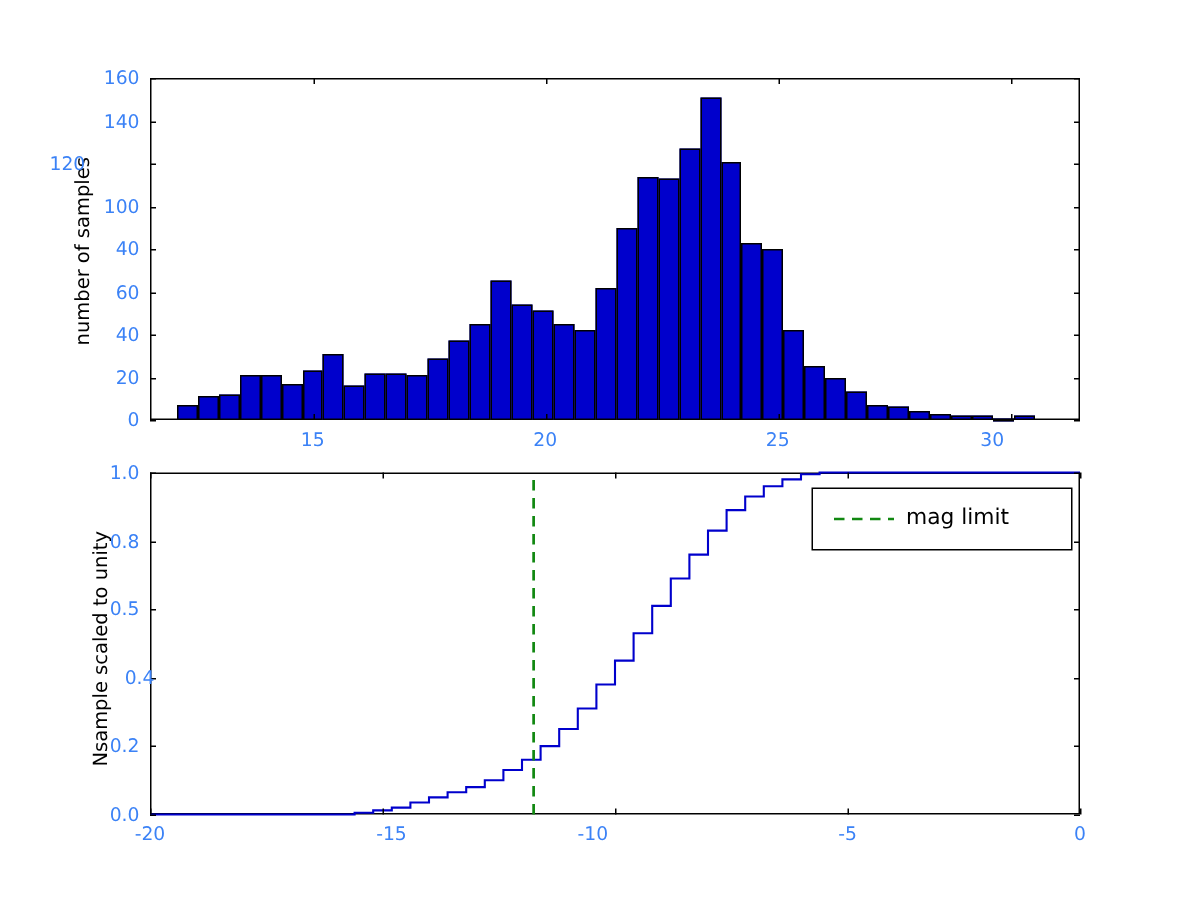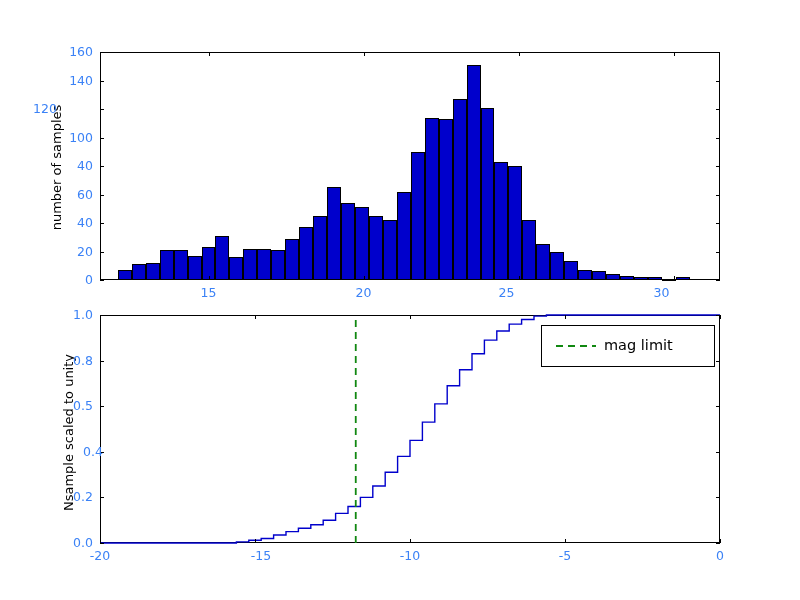--- a/index.html
+++ b/index.html
@@ -101,21 +101,21 @@
     </div>
   <div id="top-xticks">
       <div class="tick" style="left: 208.5px; top: 276px; width: 1px; height: 4px;"></div>
       <div class="tick" style="left: 208.5px; top: 52px; width: 1px; height: 4px;"></div>
       <div class="tick-lab" style="left: 188.5px; top: 285px; width: 40px; text-align: center;">15</div>
       <div class="tick" style="left: 363.5px; top: 276px; width: 1px; height: 4px;"></div>
       <div class="tick" style="left: 363.5px; top: 52px; width: 1px; height: 4px;"></div>
       <div class="tick-lab" style="left: 343.5px; top: 285px; width: 40px; text-align: center;">20</div>
       <div class="tick" style="left: 518.5px; top: 276px; width: 1px; height: 4px;"></div>
       <div class="tick" style="left: 518.5px; top: 52px; width: 1px; height: 4px;"></div>
-      <div class="tick-lab" style="left: 498.5px; top: 285px; width: 40px; text-align: left;">25</div>
+      <div class="tick-lab" style="left: 498.5px; top: 285px; width: 40px; text-align: center;">25</div>
       <div class="tick" style="left: 673.5px; top: 276px; width: 1px; height: 4px;"></div>
       <div class="tick" style="left: 673.5px; top: 52px; width: 1px; height: 4px;"></div>
       <div class="tick-lab" style="left: 653.5px; top: 285px; width: 40px; text-align: left;">30</div>
     </div>
 
   <div class="ylabel" style="left:-52px;top:425px;width:240px;text-align:center;transform:rotate(-90deg);">Nsample scaled to unity</div>
 
   <div class="axes" style="left:100px;top:315px;width:620px;height:228px;"></div>
 
   <svg id="bottom-svg" width="800" height="600">
@@ -145,21 +145,21 @@
     </div>
   <div id="bottom-xticks">
       <div class="tick" style="left: 100px; top: 539px; width: 1px; height: 4px;"></div>
       <div class="tick" style="left: 100px; top: 315px; width: 1px; height: 4px;"></div>
       <div class="tick-lab" style="left: 75px; top: 548px; width: 50px; text-align: center;">-20</div>
       <div class="tick" style="left: 255px; top: 539px; width: 1px; height: 4px;"></div>
       <div class="tick" style="left: 255px; top: 315px; width: 1px; height: 4px;"></div>
       <div class="tick-lab" style="left: 236px; top: 548px; width: 50px; text-align: center;">-15</div>
       <div class="tick" style="left: 410px; top: 539px; width: 1px; height: 4px;"></div>
       <div class="tick" style="left: 410px; top: 315px; width: 1px; height: 4px;"></div>
-      <div class="tick-lab" style="left: 385px; top: 548px; width: 50px; text-align: center;">-10</div>
+      <div class="tick-lab" style="left: 385px; top: 548px; width: 50px; text-align: left;">-10</div>
       <div class="tick" style="left: 565px; top: 539px; width: 1px; height: 4px;"></div>
       <div class="tick" style="left: 565px; top: 315px; width: 1px; height: 4px;"></div>
       <div class="tick-lab" style="left: 540px; top: 548px; width: 50px; text-align: center;">-5</div>
       <div class="tick" style="left: 720px; top: 539px; width: 1px; height: 4px;"></div>
       <div class="tick" style="left: 720px; top: 315px; width: 1px; height: 4px;"></div>
       <div class="tick-lab" style="left: 695px; top: 548px; width: 50px; text-align: center;">0</div>
     </div>
 
   <div class="legend" style="left:541px;top:325px;width:174px;height:42px;">
   </div>

